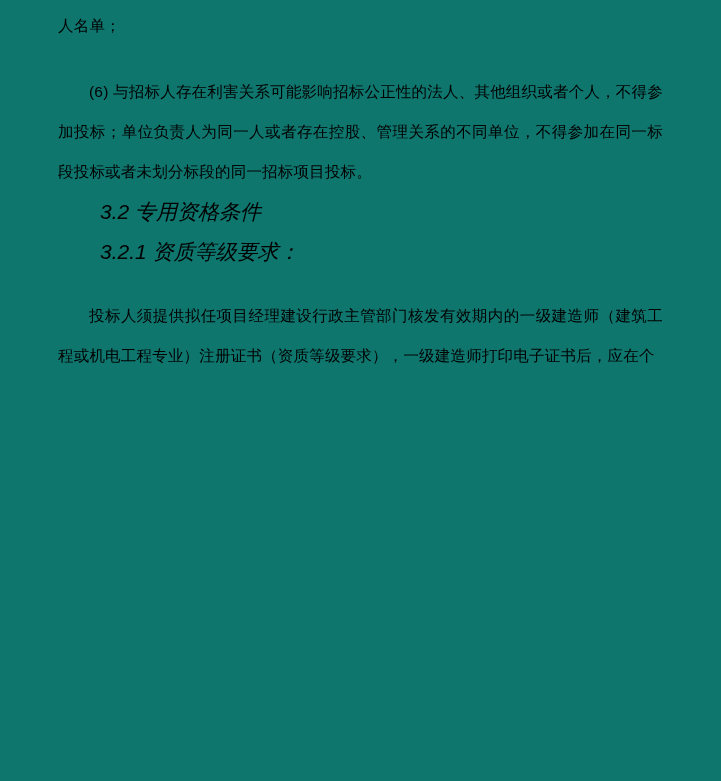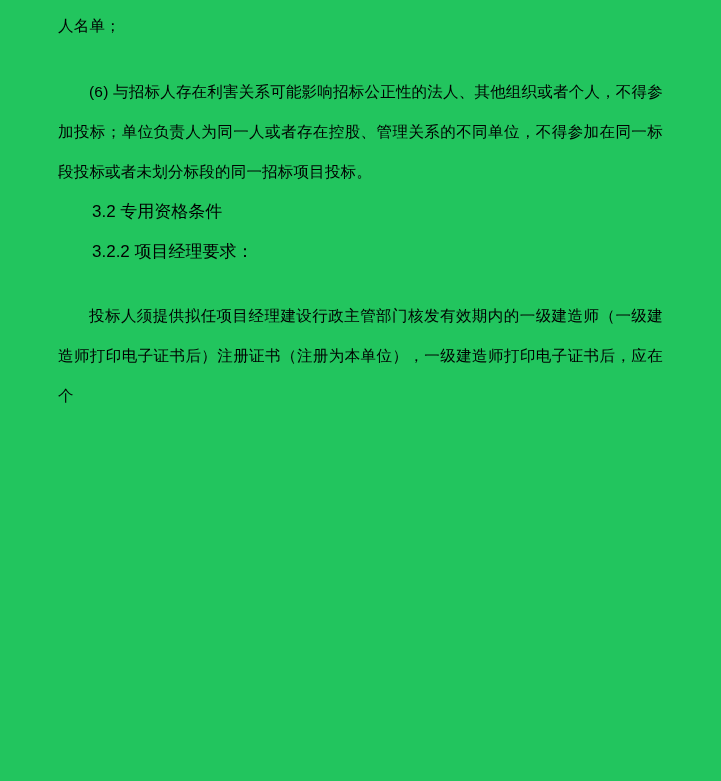--- a/index.html
+++ b/index.html
@@ -12,58 +12,59 @@
     height: 781px;
     overflow: hidden;
     font-family: "Liberation Sans", sans-serif;
     color: #000000;
   }
   .page {
     box-sizing: border-box;
     width: 721px;
     height: 781px;
     padding: 0 58px 0 58px;
-    background: #22c55e;
+    background: #0f766e;
   }
   .para {
     font-size: 15.5px;
     line-height: 40px;
     text-align: justify;
     text-justify: inter-ideograph;
     margin: 0;
     letter-spacing: 0.2px;
   }
   .first-line-partial {
     
     margin-top: 0;
     padding-top: 6px;
   }
   .indent {
     text-indent: 2em;
   }
   .gap-lg { margin-top: 26px; }
   .gap-md { margin-top: 24px; }
   .heading {
-    font-size: 17px;
+    font-size: 21px;
     line-height: 40px;
     margin: 0;
     text-indent: 2em;
+    font-style: italic;
   }
 </style>
 </head>
 <body>
 
 <div class="page">
 
   <p class="para first-line-partial">人名单；</p>
 
   <p class="para indent gap-lg">(6) 与招标人存在利害关系可能影响招标公正性的法人、其他组织或者个人，不得参加投标；单位负责人为同一人或者存在控股、管理关系的不同单位，不得参加在同一标段投标或者未划分标段的同一招标项目投标。</p>
 
   <p class="heading gap-lg">3.2 专用资格条件</p>
 
+  <p class="heading gap-md">3.2.1 资质等级要求：</p>
 
 
 
-  <p class="heading gap-md">3.2.2 项目经理要求：</p>
 
-  <p class="para indent gap-md">投标人须提供拟任项目经理建设行政主管部门核发有效期内的一级建造师（一级建造师打印电子证书后）注册证书（注册为本单位），一级建造师打印电子证书后，应在个</p>
+  <p class="para indent gap-md">投标人须提供拟任项目经理建设行政主管部门核发有效期内的一级建造师（建筑工程或机电工程专业）注册证书（资质等级要求），一级建造师打印电子证书后，应在个</p>
 
 </div>
 
 </body></html>

